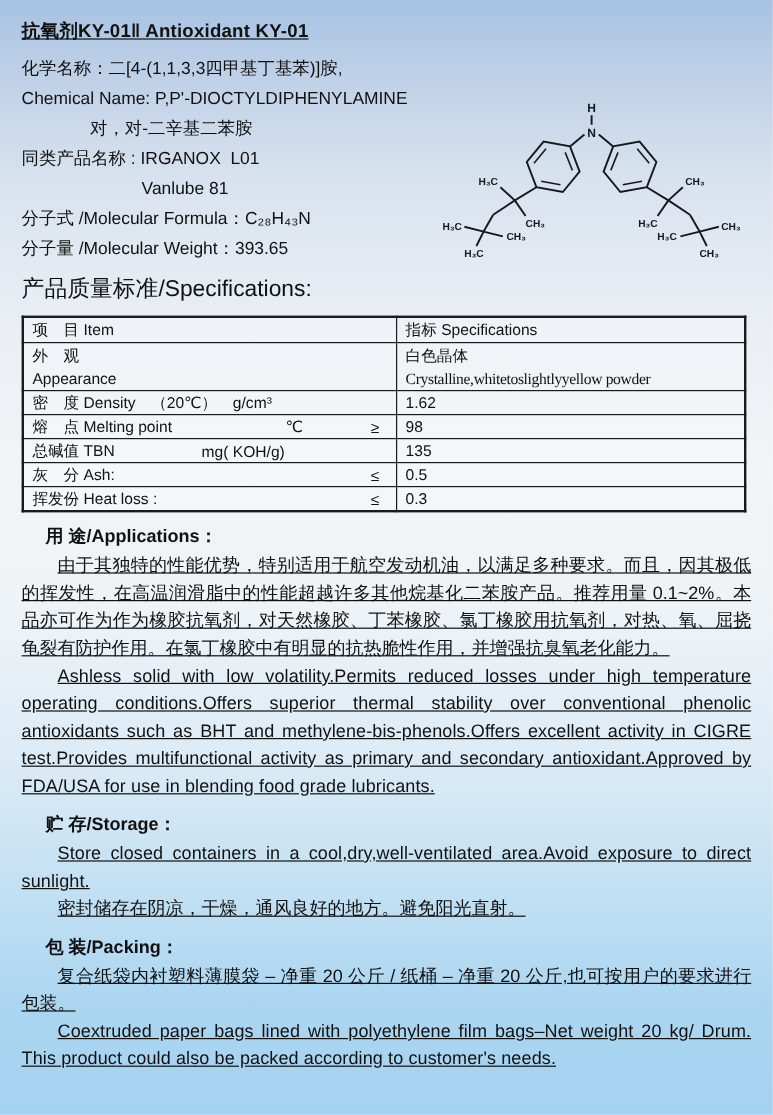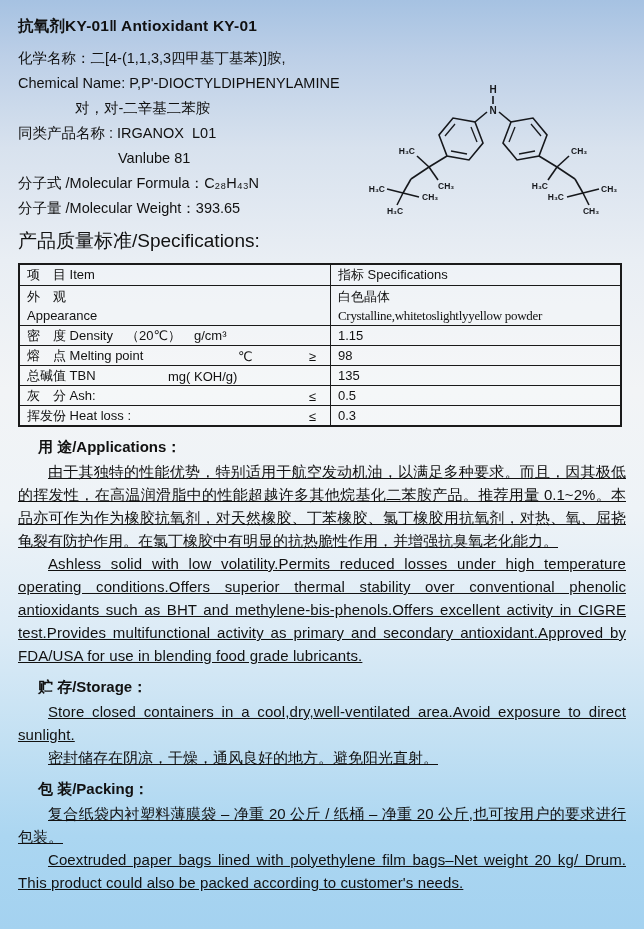--- a/index.html
+++ b/index.html
@@ -8,21 +8,21 @@
     font-family:"Liberation Sans","DejaVu Sans",sans-serif;
     color:#111;
     background:linear-gradient(180deg,
       #a6c2e2 0%, #bccfe7 6%, #d8e2ee 16%, #e9eef4 28%,
       #f2f4f6 42%, #eef3f7 55%, #dcebf6 68%, #c2e0f3 80%,
       #abd6f1 90%, #a4d2f0 100%);
     overflow:hidden;
   }
   .page { position:relative; width:644px; height:929px; box-sizing:border-box; padding:14px 16px 0 18px; }
 
-  .title { font-size:15.5px; font-weight:bold; margin:2px 0 9px 0; letter-spacing:0.2px; }
+  .title { font-size:15.5px; font-weight:bold; margin:2px 0 9px 0; letter-spacing:0.2px;text-decoration:underline; }
 
   .iline { font-size:14.5px; line-height:25px; white-space:pre; }
   .iline .lbl { }
   .indent1 { padding-left:57px; }
   .indent2 { padding-left:100px; }
 
   .structure { position:absolute; left:362px; top:76px; }
   .structure line, .structure polygon { stroke:#16181c; stroke-width:1.6; fill:none; }
   .structure .dbl { stroke-width:1.3; }
   .structure text { fill:#16181c; font-family:"Liberation Sans","DejaVu Sans",sans-serif; font-size:8.5px; font-weight:bold; }
@@ -125,21 +125,21 @@
         <div>外　观</div>
         <div>Appearance</div>
       </td>
       <td class="two-line">
         <div>白色晶体</div>
         <div class="squeeze">Crystalline,whitetoslightlyyellow  powder</div>
       </td>
     </tr>
     <tr class="h19">
       <td class="c1"><span>密　度 Density　（20℃）　g/cm³</span></td>
-      <td>1.15</td>
+      <td>1.62</td>
     </tr>
     <tr class="h19 row-melt">
       <td class="c1"><span>熔　点 Melting point</span><span class="unit">℃</span><span class="rel">≥</span></td>
       <td>98</td>
     </tr>
     <tr class="h19 row-tbn">
       <td class="c1"><span>总碱值 TBN</span><span class="unit">mg( KOH/g)</span></td>
       <td>135</td>
     </tr>
     <tr class="h19">

